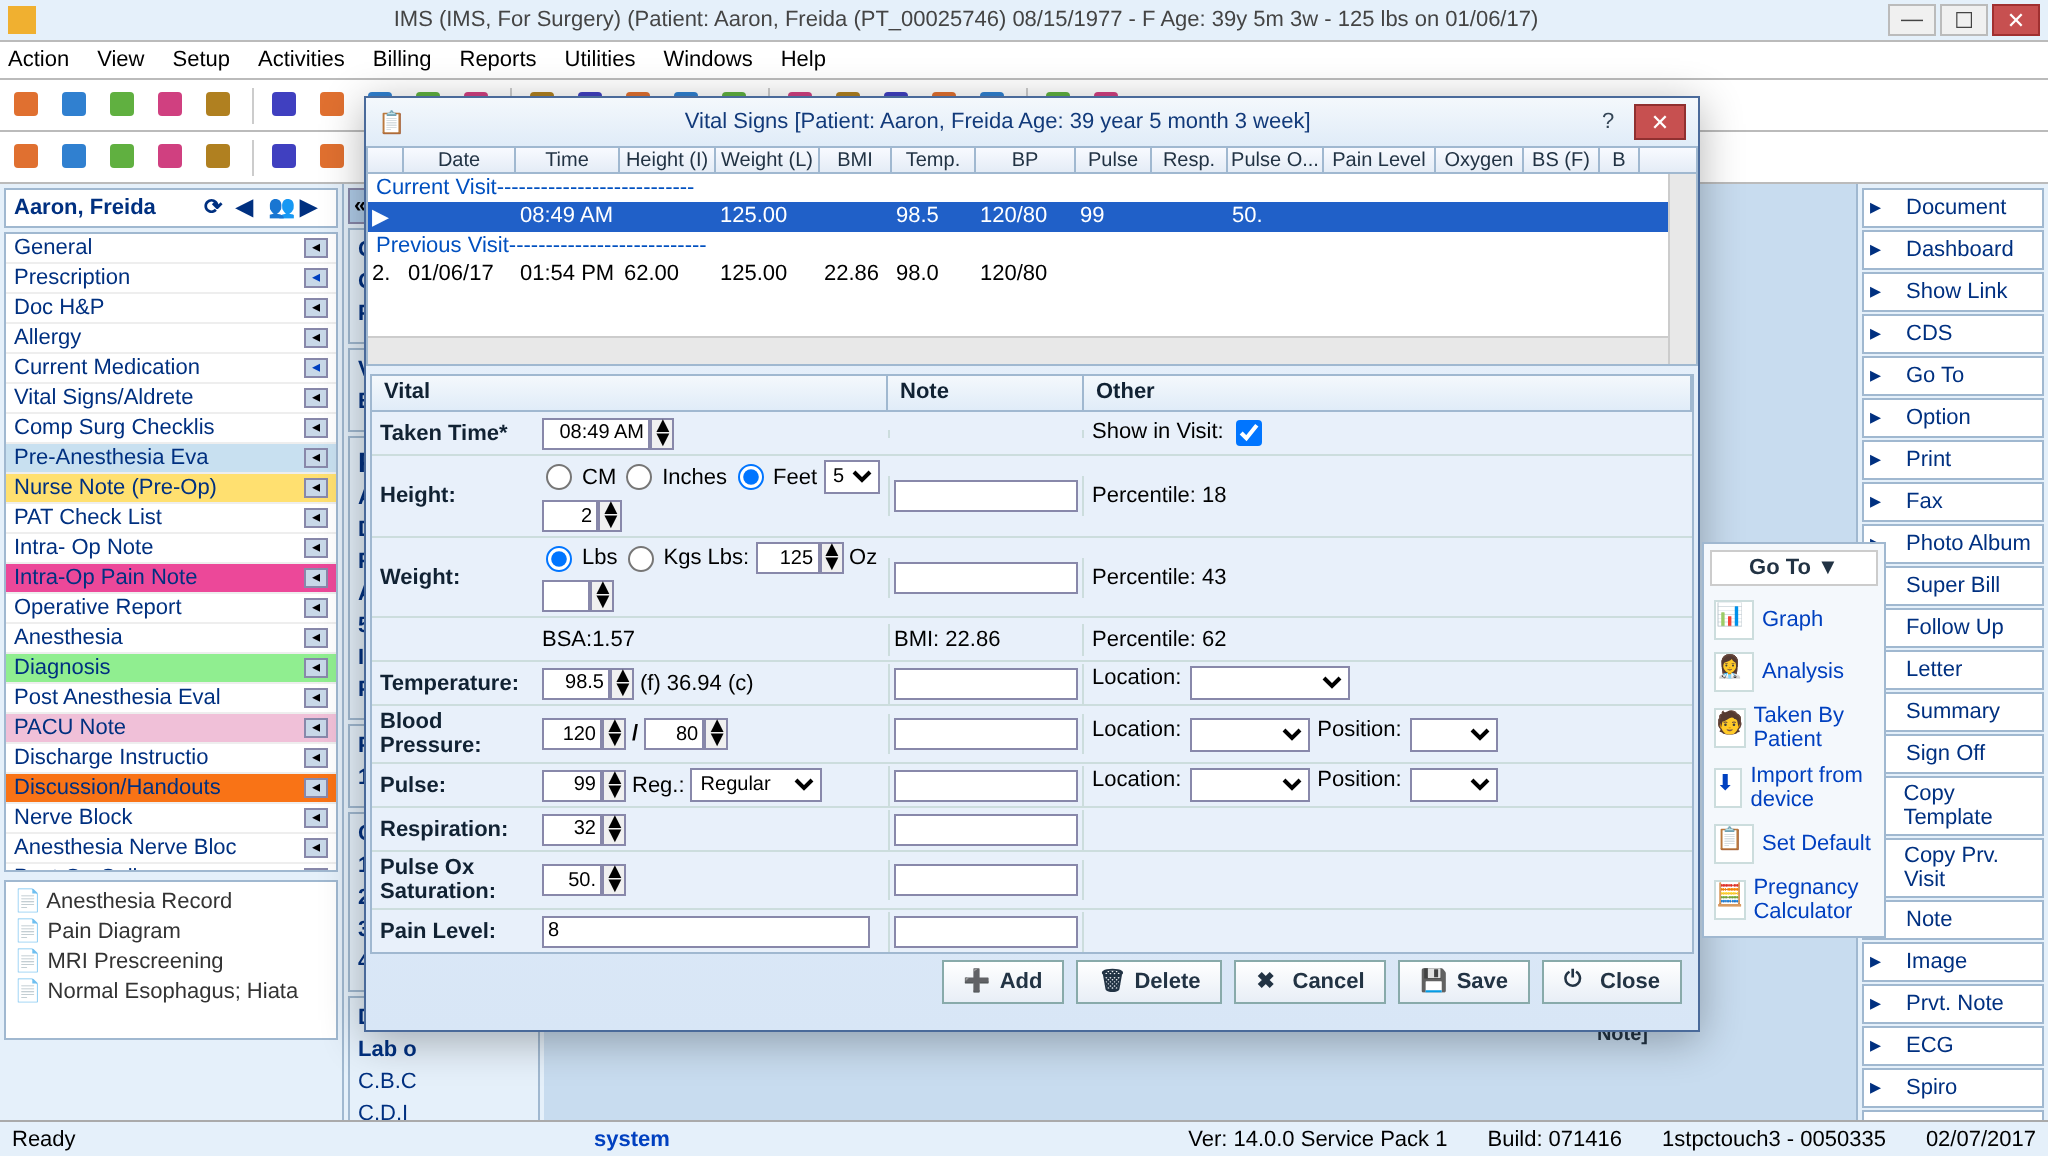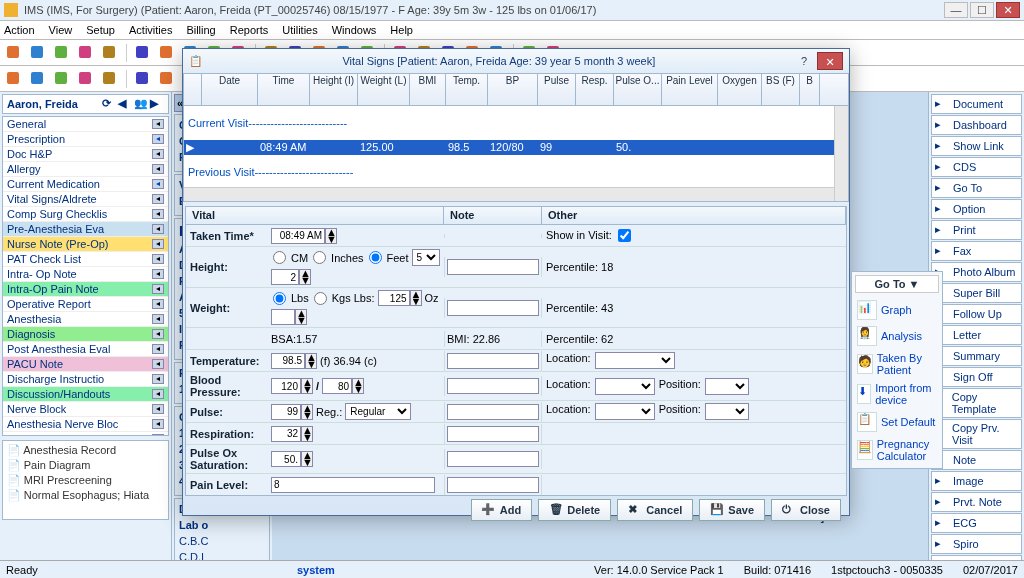--- a/index.html
+++ b/index.html
@@ -1,19 +1,19 @@
 <!DOCTYPE html>
 <html><head>
 <meta charset="utf-8">
 <style>
 *{box-sizing:border-box;margin:0;padding:0;font-family:Tahoma,Verdana,sans-serif;font-size:11px}
 body{background:#e5f0fa;width:1024px;height:578px;overflow:hidden;position:relative}
 .titlebar{height:20px;background:#e5f0fa;display:flex;align-items:center;padding:0 4px;color:#444}
 .titlebar .ico{width:14px;height:14px;margin-right:6px}
-.titlebar .ttl{flex:1;}
+.titlebar .ttl{flex:1;text-align:center}
 .winbtns{display:flex}
 .winbtns span{width:24px;height:16px;display:flex;align-items:center;justify-content:center;border:1px solid #bbb;background:#f0f0f0;margin-left:2px}
 .winbtns .cls{background:#c75050;color:#fff;border-color:#a03030}
 .menubar{height:20px;background:#fff;border-top:1px solid #bbb;border-bottom:1px solid #bbb;display:flex;align-items:center;padding:0 4px}
 .menubar span{margin-right:14px;cursor:pointer}
 .toolbar{height:26px;background:#fff;border-bottom:1px solid #bbb;display:flex;align-items:center;padding:0 4px;gap:4px}
 .toolbar .ticn{width:20px;height:20px;border:1px solid transparent}
 .toolbar .sep{width:1px;height:18px;background:#ccc;margin:0 2px}
 .ticn svg{width:16px;height:16px}
 .body{display:flex;height:492px}
@@ -21,47 +21,47 @@
 .patname{background:#fff;border:1px solid #a0b8d0;padding:2px 4px;font-weight:bold;color:#003080;display:flex;align-items:center;justify-content:space-between}
 .patname .icnrow{display:flex;gap:2px}
 .patname .smico{width:14px;height:14px}
 .navlist{background:#fff;border:1px solid #a0b8d0;margin-top:2px;overflow:auto;height:320px}
 .navlist .it{padding:1px 4px;display:flex;justify-content:space-between;align-items:center;border-bottom:1px solid #eee}
 .navlist .it .arr{width:12px;height:10px;background:#c8d8e8;border:1px solid #88a;font-size:8px;text-align:center;line-height:8px}
 .navlink{color:#003080;cursor:pointer}
 .navlist .blue{color:#0040c0}
 .navlist .green{background:#90ee90}
 .navlist .yellow{background:#ffe070}
-.navlist .cyan{background:#86efac}
+.navlist .cyan{background:#ec4899}
 .navlist .pink{background:#f0c0d8}
-.navlist .purple{background:#86efac}
+.navlist .purple{background:#f97316}
 .navlist .ltblue{background:#c8e0f0}
 .lowlist{background:#fff;border:1px solid #a0b8d0;margin-top:4px;height:80px;padding:2px}
 .lowlist .it{padding:1px 2px;color:#333}
 .midcol{width:100px;background:#e5f0fa;position:relative;padding:2px}
 .midcol .hdr{background:#b0cce8;border:1px solid #88a;padding:2px;font-weight:bold}
 .midpanel{background:#e5f0fa;border:1px solid #a0b8d0;padding:4px;color:#003080;font-weight:bold;margin-top:2px}
 .midpanel .row{margin-bottom:4px}
 .midarea{flex:1;background:#c8dcef;position:relative}
 .sidebar-r{width:96px;background:#e5f0fa;border-left:1px solid #a0b8d0;padding:2px}
 .sidebar-r .it{background:#fff;border:1px solid #a0b8d0;padding:2px 3px;margin-bottom:1px;display:flex;align-items:center;color:#003080;cursor:pointer}
 .sidebar-r .it .ricn{width:14px;height:14px;margin-right:4px}
 .statusbar{position:absolute;bottom:0;left:0;right:0;height:18px;background:#e5f0fa;border-top:1px solid #aaa;display:flex;align-items:center;font-size:10px;padding:0 6px;justify-content:space-between}
 .statusbar .grp{display:flex;gap:20px}
 
 
 .modal{position:absolute;left:182px;top:48px;width:668px;height:468px;background:linear-gradient(#eaf2fb,#d8e6f6);border:1px solid #4a6a9a;box-shadow:0 4px 20px rgba(0,0,0,.3)}
 .modal .mtitle{height:24px;background:linear-gradient(#f4f8fc,#e0ecf8);display:flex;align-items:center;padding:0 6px;color:#123a7a}
 .modal .mtitle .t{flex:1;text-align:center}
 .modal .mtitle .x{width:26px;height:18px;background:#c75050;color:#fff;text-align:center;line-height:18px;border:1px solid #903030;margin-left:4px}
 .modal .mtitle .h{width:18px;text-align:center;color:#345}
-.grid-hdr{display:flex;background:linear-gradient(#f8faff,#e4ecf6);border:1px solid #a0b8d0;height:33px}
+.grid-hdr{display:flex;background:linear-gradient(#f8faff,#e4ecf6);border:1px solid #a0b8d0;height:14px}
 .grid-hdr .gc{border-right:1px solid #a0b8d0;text-align:center;padding:1px 0;font-size:10px;color:#234}
 .visitlist{background:#fff;height:96px;border:1px solid #a0b8d0;border-top:0;font-size:10px;overflow:hidden;position:relative}
-.visitlist .cur{color:#0050c0;padding:11px 4px}
+.visitlist .cur{color:#0050c0;padding:1px 4px}
 .visitlist .row{display:flex;padding:0}
 .visitlist .sel{background:#2060c8;color:#fff}
 .visitlist .rc{padding:1px 2px}
 .vscroll{position:absolute;right:0;top:0;width:14px;height:100%;background:#e8e8e8;border-left:1px solid #ccc}
 .hscroll{position:absolute;bottom:0;left:0;right:14px;height:14px;background:#e8e8e8;border-top:1px solid #ccc}
 .vitalsform{margin:4px 2px 0 2px;border:1px solid #a0b8d0;height:290px;display:flex;flex-direction:column}
 .vf-hdr{display:flex;background:linear-gradient(#f4f8fc,#e0ecf8);border-bottom:1px solid #a0b8d0;height:18px}
 .vf-hdr .c{border-right:1px solid #a0b8d0;padding:2px 6px;font-weight:bold;color:#123}
 .vf-body{flex:1;overflow:auto;background:#e8f0fa;position:relative}
 .vf-row{display:flex;align-items:center;min-height:22px;border-bottom:1px solid #cdd}

